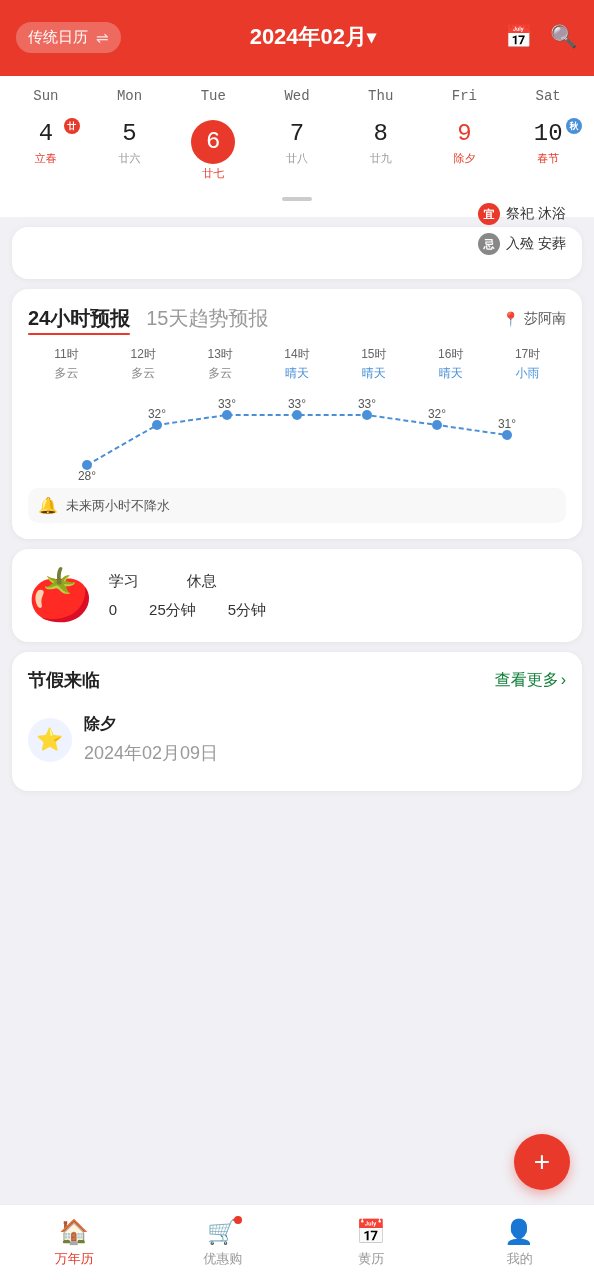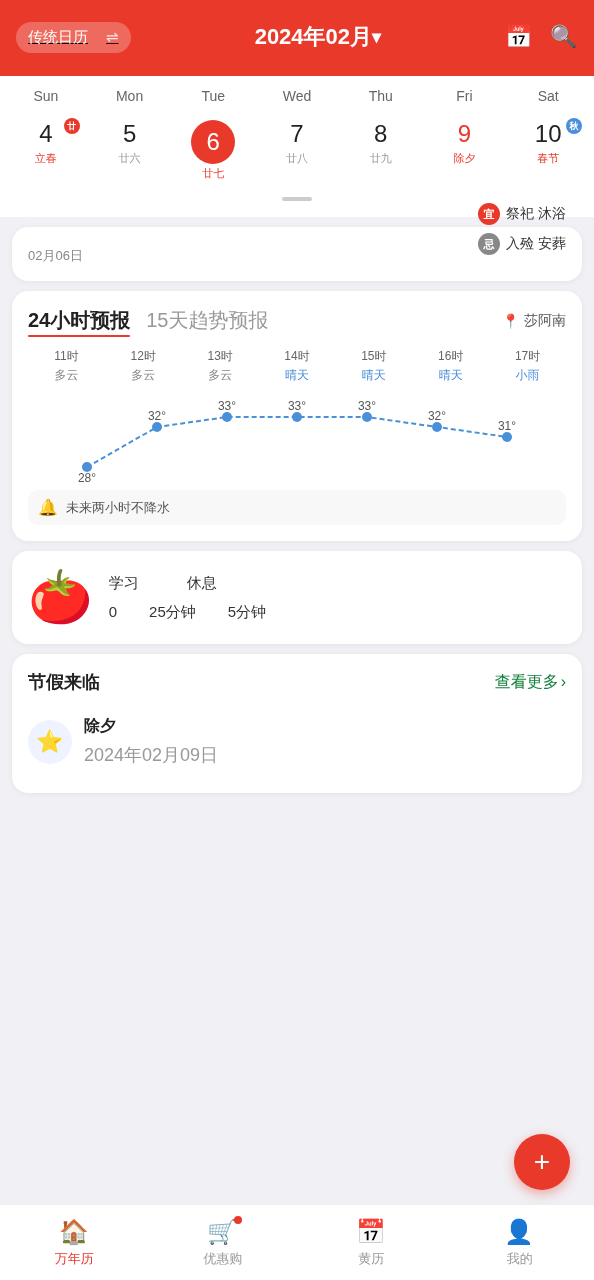--- a/index.html
+++ b/index.html
@@ -16,26 +16,25 @@
     .header {
       background: #e8392a;
       padding: 12px 16px 14px;
       display: flex;
       align-items: center;
       justify-content: space-between;
       height: 76px;
     }
     .header-left {
       display: flex;
-      align-items: flex-start;
+      align-items: flex-end;
       background: rgba(255,255,255,0.25);
       border-radius: 20px;
       padding: 6px 12px;
-      gap: 18px;
-      text-decoration: underline;
+      gap: 8px;
     }
     .header-left span {
       color: white;
       font-size: 15px;
       font-weight: 500;
     }
     .header-center {
       display: flex;
       align-items: center;
       gap: 0;
@@ -50,20 +49,21 @@
     }
     .header-icon {
       color: white;
       font-size: 22px;
     }
 
     
     .calendar-section {
       background: white;
       padding-bottom: 10px;
+      font-family: Liberation Mono, monospace;
     }
     .weekday-row {
       display: grid;
       grid-template-columns: repeat(7, 1fr);
       padding: 8px 4px 4px;
     }
     .weekday-cell {
       text-align: center;
       font-size: 14px;
       color: #666;
@@ -458,21 +458,20 @@
   <div class="lunar-activities">
     <div class="activity-row">
       <div class="activity-badge red">宜</div>
       <span class="activity-text">祭祀 沐浴</span>
     </div>
     <div class="activity-row">
       <div class="activity-badge gray">忌</div>
       <span class="activity-text">入殓 安葬</span>
     </div>
   </div>
-  <div class="lunar-date">02月06日</div>
 </div>
 
 <div class="card">
   <div class="weather-tabs">
     <div class="weather-tab active">24小时预报</div>
     <div class="weather-tab inactive">15天趋势预报</div>
     <div class="weather-location">
       <span>📍</span>
       <span>莎阿南</span>
     </div>

